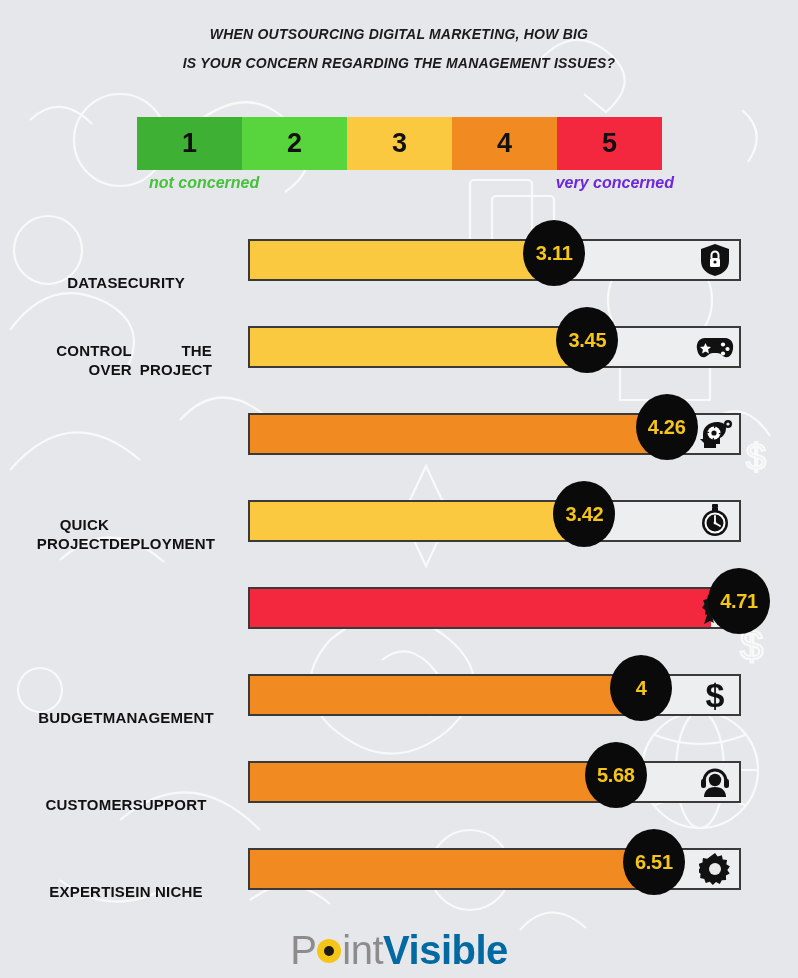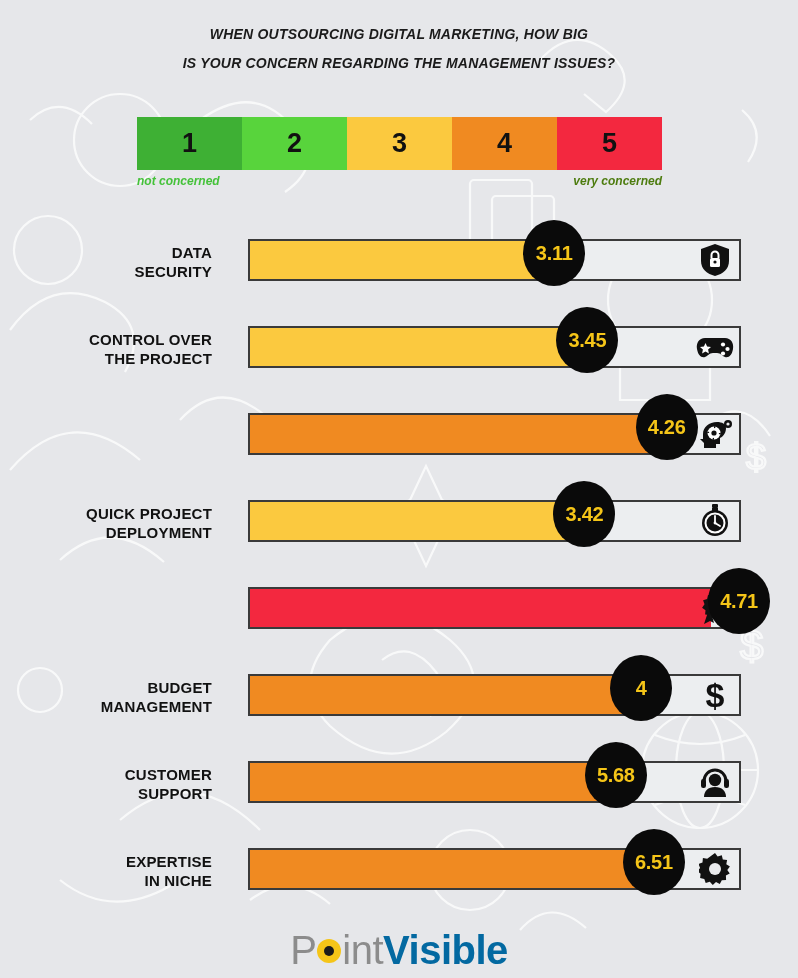--- a/index.html
+++ b/index.html
@@ -23,31 +23,31 @@
   }
   .title .l2{display:block;}
 
   
   .legend{position:absolute;left:137px;top:117px;width:525px;height:53px;display:flex;}
   .legend-seg{
     flex:1;display:flex;align-items:center;justify-content:center;
     font-size:27px;font-weight:bold;color:#111;
   }
   .legend-cap{
-    position:absolute;top:174px;font-style:italic;font-weight:bold;font-size:12px;
+    position:absolute;top:174px;font-style:italic;font-weight:bold;font-size:16px;margin-left:12px;
   }
   .cap-left{left:137px;color:#45c23a;}
   .cap-right{left:137px;width:525px;text-align:right;color:#f3283f;}
 
   
   .rows{position:absolute;left:0;top:232px;width:798px;}
   .row{position:relative;height:87px;}
   .row-label{
     position:absolute;left:40px;top:0;width:172px;height:60px;
-    display:flex;flex-direction:column;justify-content:center;align-items:flex-end;
+    display:flex;flex-direction:row;justify-content:center;align-items:flex-end;
     text-align:right;font-weight:bold;font-size:15px;line-height:19px;
     color:#111;letter-spacing:.2px;text-transform:uppercase;
   }
   .track{
     position:absolute;left:248px;top:7px;width:493px;height:42px;
     background:#eceef0;border:2px solid #3a3a3a;box-sizing:border-box;
   }
   .fill{position:absolute;left:0;top:0;height:100%;}
   .value-bubble{
     position:absolute;top:-12px;
@@ -137,21 +137,21 @@
         <span>3</span>
       </div>
       <div class="legend-seg" style="background: rgb(240, 138, 33);">
         <span>4</span>
       </div>
       <div class="legend-seg" style="background: rgb(243, 40, 63);">
         <span>5</span>
       </div>
     </div>
   <div class="legend-cap cap-left" style="color: rgb(69, 194, 58);">not concerned</div>
-  <div class="legend-cap cap-right" style="color: #4d7c0f;">very concerned</div>
+  <div class="legend-cap cap-right" style="color: #6d28d9;">very concerned</div>
 
   <div class="rows" id="rows">
       <div class="row">
         <div class="row-label">
           <span>DATA</span>
           <span>SECURITY</span>
         </div>
         <div class="track">
           <div class="fill" style="width: 304.158px; background: rgb(251, 201, 63);"></div>
           <div class="row-icon">

